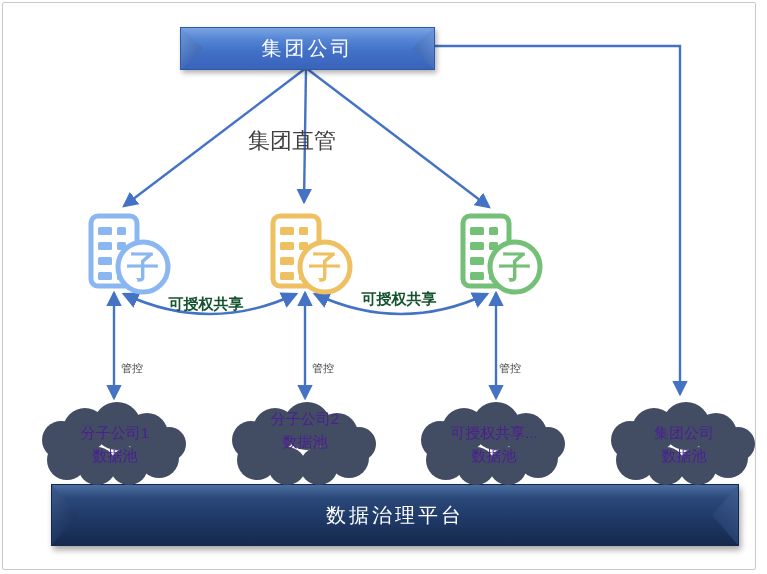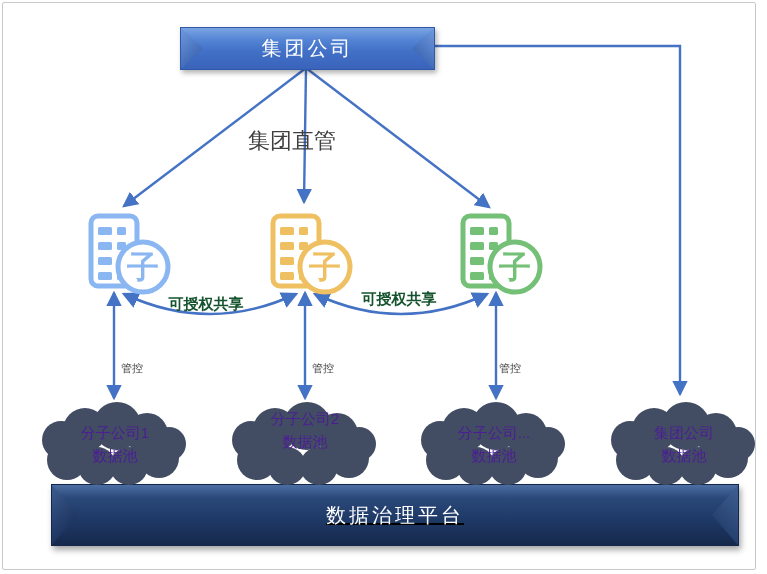--- a/index.html
+++ b/index.html
@@ -31,21 +31,21 @@
     background:linear-gradient(225deg,#6e9ade,#2e55a5);
     clip-path:polygon(100% 0,0 50%,100% 100%);}
   .group-box-label{color:#ffffff;font-size:20px;letter-spacing:3px;position:relative;}
 
   
   .platform-bar{
     position:absolute;left:51px;top:484px;width:686px;height:60px;z-index:0;
     background:linear-gradient(180deg,#4c6ea2 0%,#2a4879 22%,#1f3a68 55%,#16294c 100%);
     border:1px solid #14274a;
     box-shadow:2px 4px 6px rgba(0,0,0,0.35);
-    display:flex;align-items:center;justify-content:center;text-decoration:underline;
+    display:flex;align-items:center;justify-content:center;
   }
   .platform-bar .bevel-l{position:absolute;left:0;top:0;width:26px;height:100%;
     background:linear-gradient(135deg,#3c5c90,#10234a);
     clip-path:polygon(0 0,100% 50%,0 100%);}
   .platform-bar .bevel-r{position:absolute;right:0;top:0;width:26px;height:100%;
     background:linear-gradient(225deg,#3f movies5f93,#1a3360);
     background:linear-gradient(225deg,#3f5f93,#1a3360);
     clip-path:polygon(100% 0,0 50%,100% 100%);}
   .platform-label{color:#ffffff;font-size:20px;font-weight:500;letter-spacing:3px;position:relative;}
 
@@ -185,20 +185,20 @@
 
   <div class="cloud-text" style="left:115px;top:421px;">
     <div>分子公司1</div>
     <div>数据池</div>
   </div>
   <div class="cloud-text" style="left:305px;top:407px;">
     <div>分子公司2</div>
     <div>数据池</div>
   </div>
   <div class="cloud-text" style="left:494px;top:421px;">
-    <div>分子公司...</div>
+    <div>可授权共享...</div>
     <div>数据池</div>
   </div>
   <div class="cloud-text" style="left:684px;top:421px;">
     <div>集团公司</div>
     <div>数据池</div>
   </div>
 </div>
 
 </body></html>

